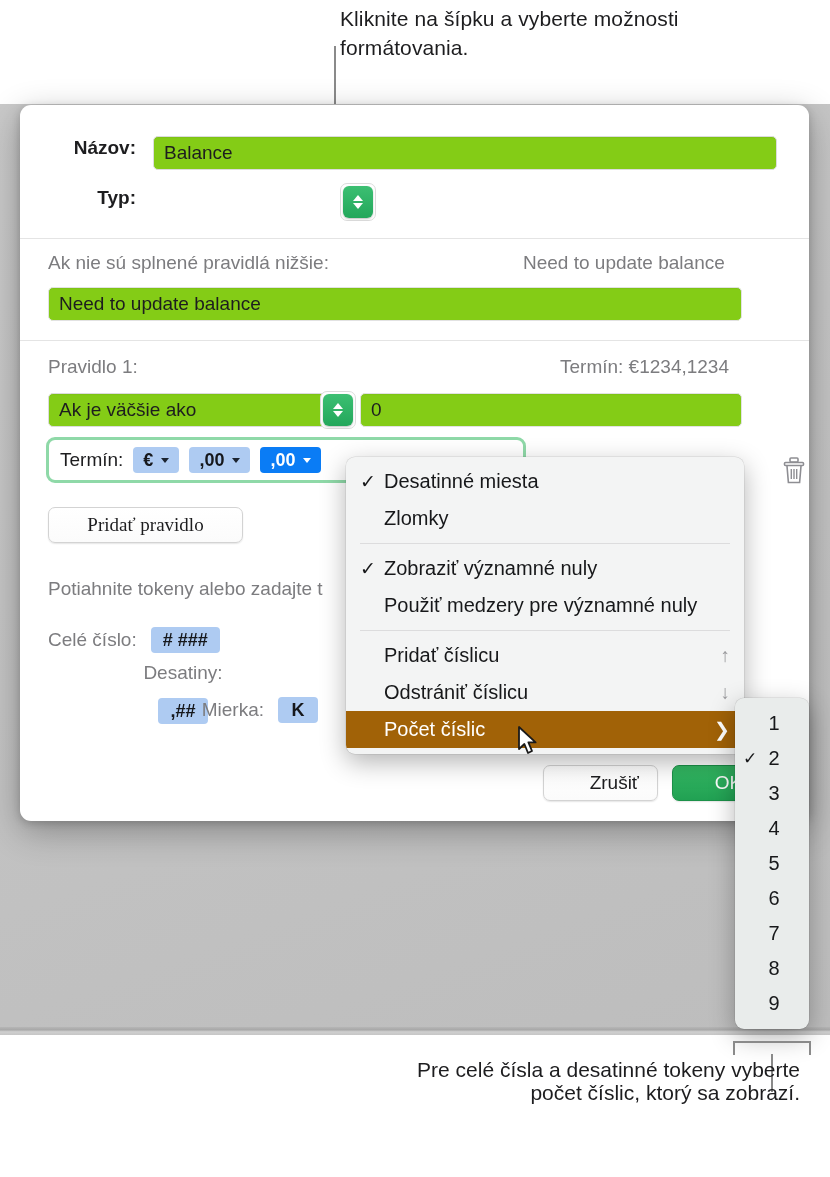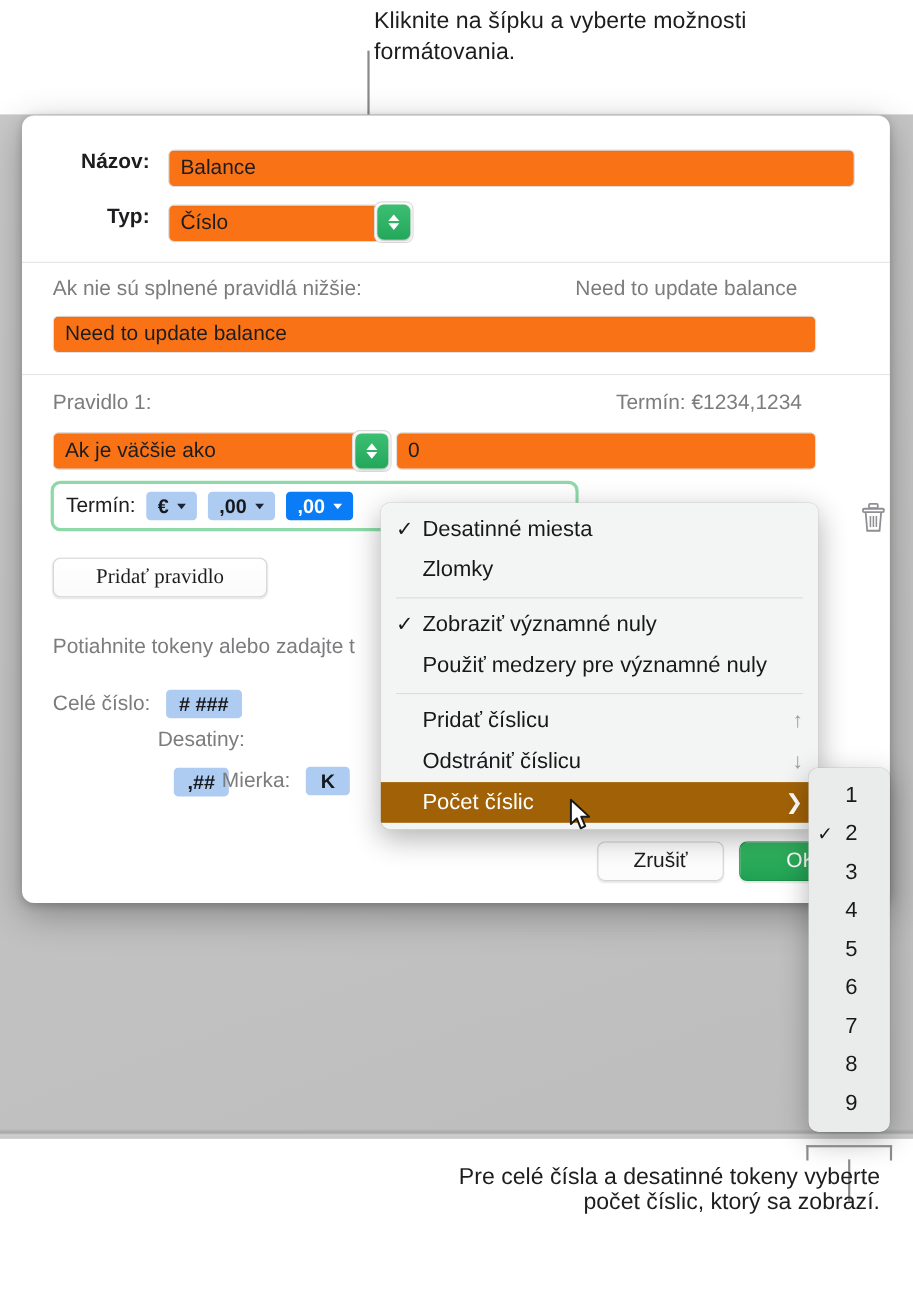--- a/index.html
+++ b/index.html
@@ -42,21 +42,21 @@
     overflow: hidden;
   }
 
   .row { position: absolute; display: flex; align-items: center; }
 
   .lbl-bold { font-size: 19px; color: #1d1d1f; font-weight: 600; }
   .lbl-gray { font-size: 19px; color: #7c7c7f; }
   .lbl-dark { font-size: 19px; color: #1d1d1f; }
 
   .field {
-    background: #f97316; border: 1px solid #dcdcdc; border-radius: 5px;
+    background: #84cc16; border: 1px solid #dcdcdc; border-radius: 5px;
     height: 34px; display: flex; align-items: center; padding: 0 10px;
     font-size: 19px; color: #1d1d1f;
     box-shadow: 0 1px 1px rgba(0,0,0,.05) inset;
   }
   .field.plain { border-color: #e2e2e2; }
 
   
   .stepper {
     width: 30px; height: 32px; border-radius: 6px;
     background: linear-gradient(to bottom,#3cbf72,#23a75b);
@@ -185,23 +185,20 @@
 
     <div class="row" style="left:28px; top:32px;">
       <span class="lbl-bold" style="width:88px; text-align:right;">Názov:</span>
     </div>
     <div class="field" style="position:absolute; left:133px; top:31px; width:624px;">
       <span>Balance</span>
     </div>
 
     <div class="row" style="left:28px; top:82px;">
       <span class="lbl-bold" style="width:88px; text-align:right;">Typ:</span>
-    </div>
-    <div class="field" style="position:absolute; left:133px; top:81px; width:205px;">
-      <span>Číslo</span>
     </div>
     <div class="stepper-wrap" style="position:absolute; left:320px; top:78px;">
       <div class="stepper">
         <span class="chev up"></span>
           <span class="chev down"></span>
       </div>
     </div>
 
     <div class="divider" style="top:133px;"></div>
 
@@ -250,21 +247,21 @@
     </div>
     <div class="row" style="left:28px; top:557px; width:270px; justify-content:flex-end; gap:14px;flex-direction:column;">
       <span class="lbl-gray">Desatiny:</span>
       <span class="chip">,##</span>
     </div>
     <div class="row" style="left:28px; top:592px; width:270px; justify-content:flex-end; gap:14px;">
       <span class="lbl-gray">Mierka:</span>
       <span class="chip">K</span>
     </div>
 
-    <div class="btn" style="position:absolute; left:523px; top:660px; width:115px;">
+    <div class="btn" style="position:absolute; left:523px; top:660px; width:115px;justify-content:flex-end;">
       <span>Zrušiť</span>
     </div>
     <div class="btn primary" style="position:absolute; left:652px; top:660px; width:113px;">
       <span>OK</span>
     </div>
   </div>
 
   <div class="token-box" style="top:437px; left:46px;text-align:right;">
     <div class="token-inner">
       <span class="lbl-dark" style="font-weight:400;">Termín:</span>

